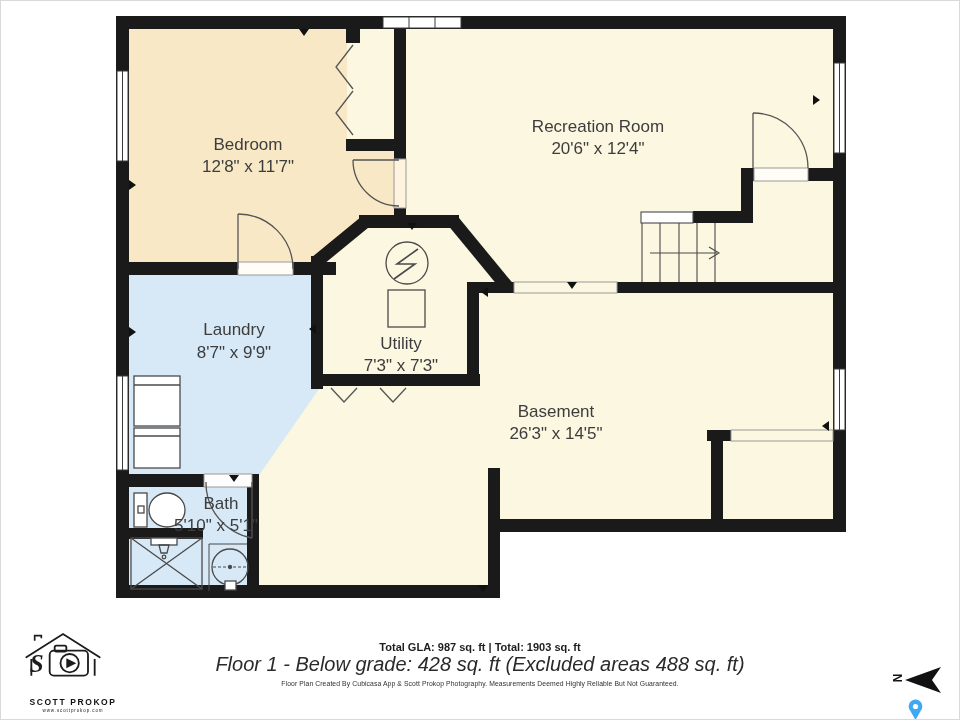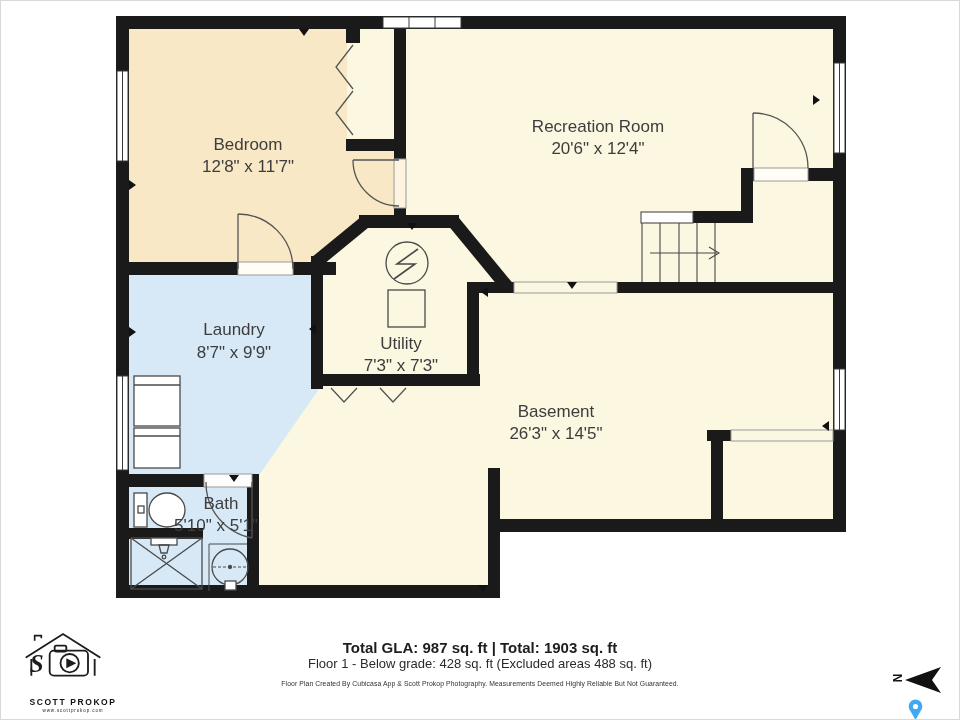--- a/index.html
+++ b/index.html
@@ -6,22 +6,22 @@
   .canvas{
     position:relative;width:960px;height:720px;background:#ffffff;
     border:1px solid #d9d9d9;box-sizing:border-box;overflow:hidden;
     font-family:"Liberation Sans", sans-serif;
   }
   svg{display:block;}
   .plan-svg{position:absolute;left:0;top:0;}
   .room-name{font-size:17px;fill:#3d3d3d;}
   .room-dims{font-size:17px;fill:#3d3d3d;}
   .summary{position:absolute;left:0;right:0;top:638px;text-align:center;color:#1d1d1d;}
-  .summary .s1{font-size:15px;font-weight:bold;line-height:17px;}
-  .summary .s2{font-size:13px;line-height:16.5px;color:#2a2a2a;}
+  .summary .s1{font-size:11px;font-weight:bold;line-height:17px;}
+  .summary .s2{font-size:20px;line-height:16.5px;color:#2a2a2a;font-style:italic;}
   .summary .disclaimer{font-size:6.8px;color:#2f2f2f;margin-top:7px;letter-spacing:.1px;}
   .logo{position:absolute;left:20px;top:628px;width:104px;text-align:center;color:#111;}
   .logo .logo-name{font-size:8.5px;font-weight:bold;letter-spacing:1.6px;margin-top:18px;}
   .logo .logo-site{font-size:4.5px;letter-spacing:.9px;color:#222;margin-top:1px;}
   .compass{position:absolute;left:890px;top:660px;width:56px;height:60px;}
   .compass .nletter{
     position:absolute;left:2px;top:10px;font-size:12px;font-weight:bold;color:#111;
     transform:rotate(90deg);
   }
   .pin{position:absolute;left:16px;top:38px;}

